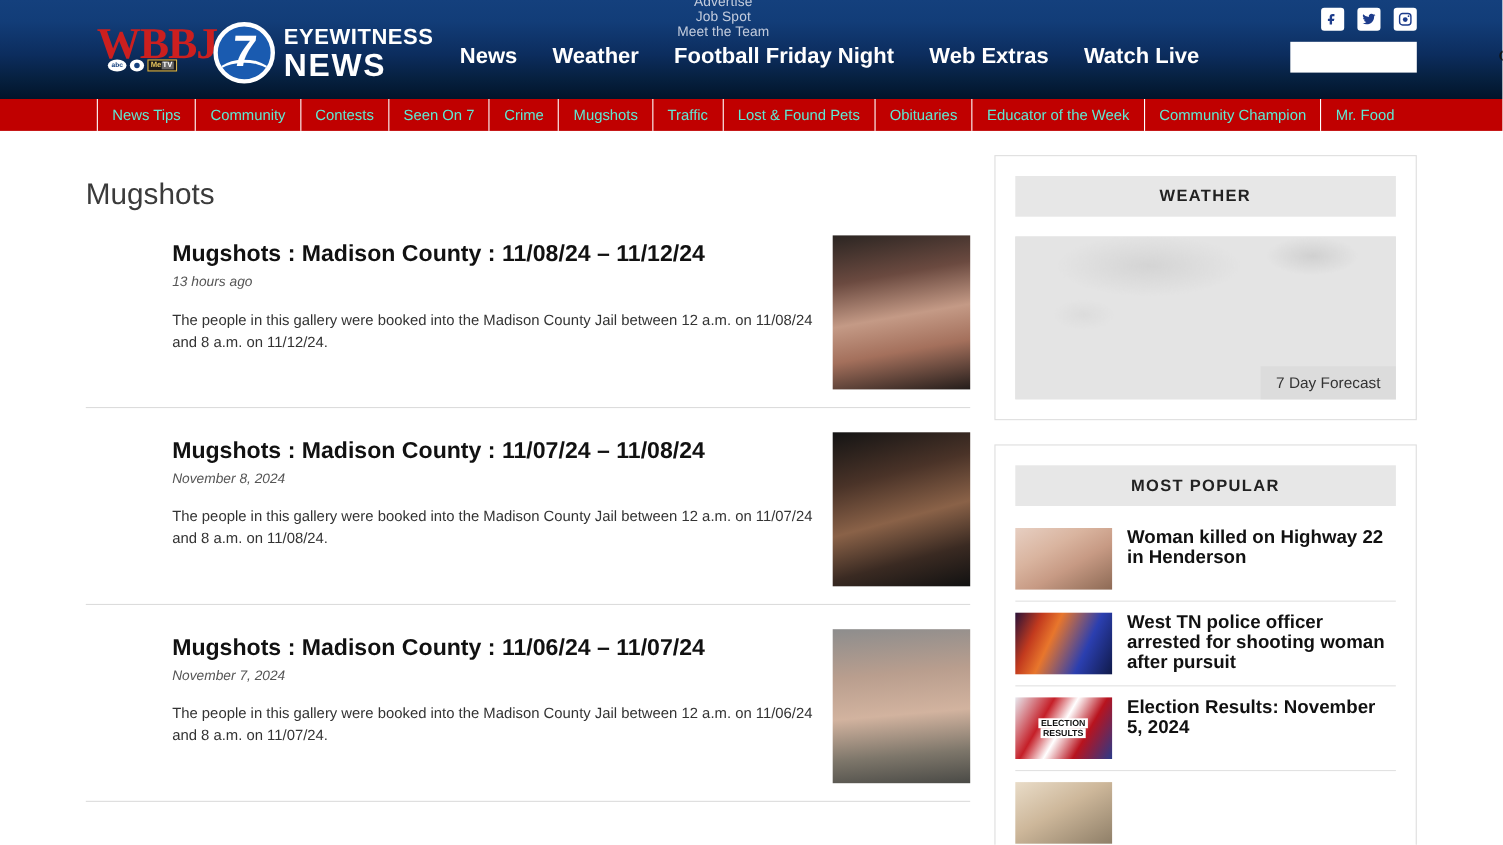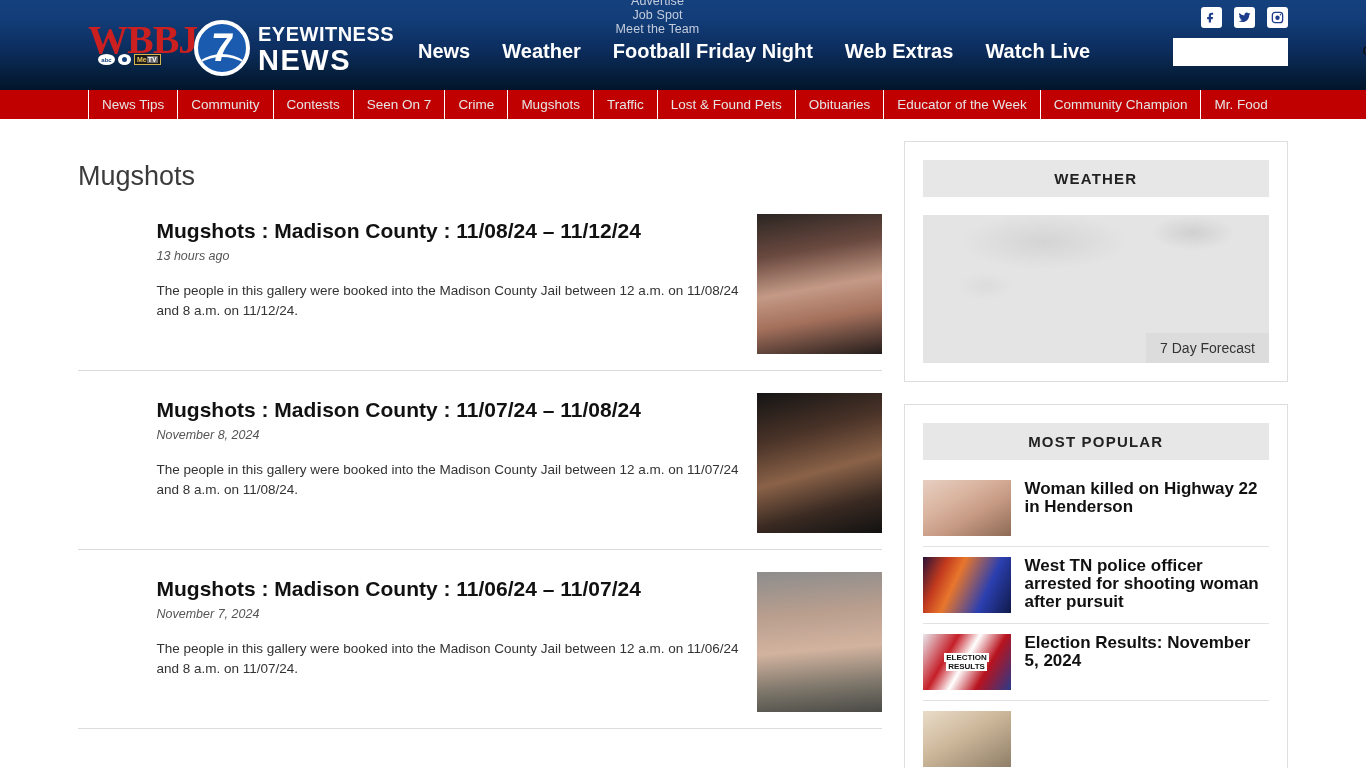--- a/index.html
+++ b/index.html
@@ -219,21 +219,21 @@
   
   .sub-nav {
     width: 100%;
     height: 29px;
     background: #c00000;
     display: flex;
     align-items: stretch;
     padding-left: 88px;
   }
   .sub-nav a {
-    color: #e5e5e5;
+    color: #5eead4;
     font-size: 13.5px;
     text-decoration: none;
     padding: 0 13px;
     display: flex;
     align-items: center;
     white-space: nowrap;
     border-right: 1px solid #ffffff;
     font-family: "Liberation Sans", sans-serif;
     text-align: center;
   }

